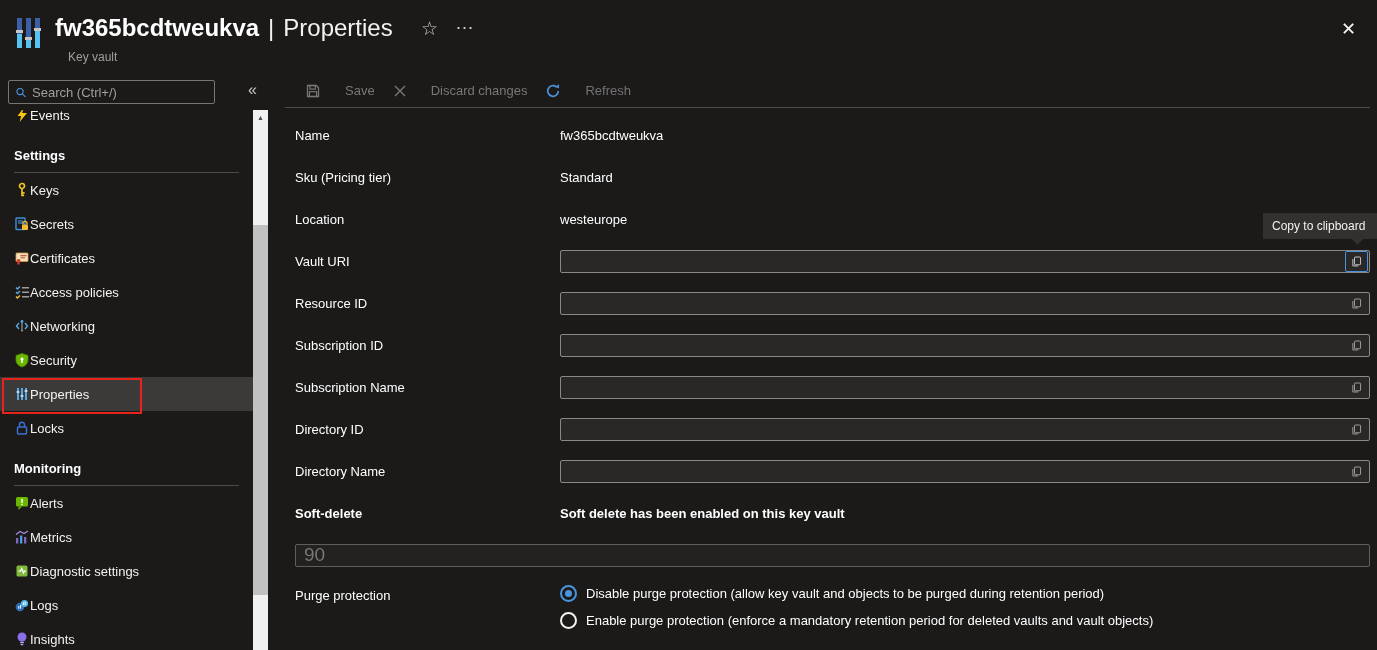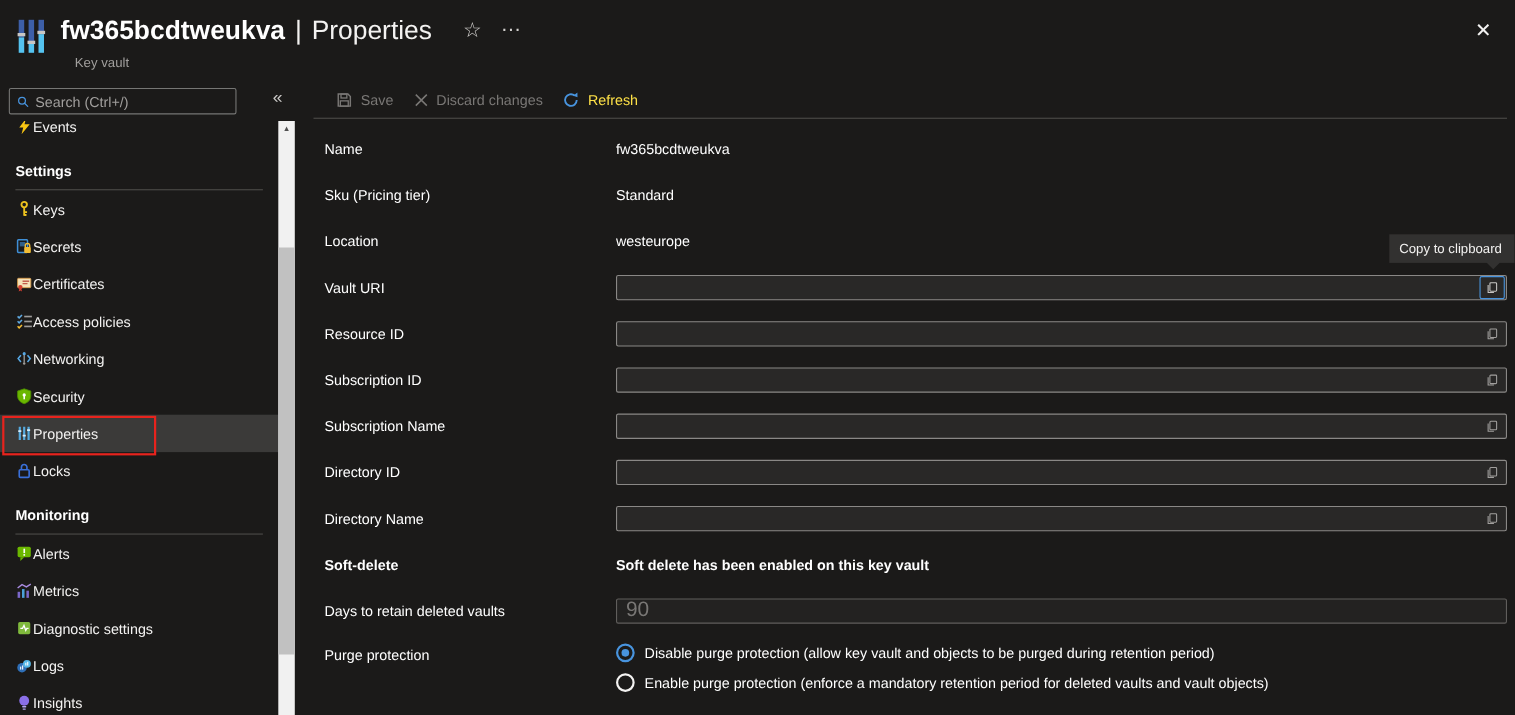--- a/index.html
+++ b/index.html
@@ -38,23 +38,23 @@
   .scrollbar { position:absolute; left:253px; top:110px; width:15px; bottom:0; background:#f1f1f1; }
   .sb-arrow { height:15px; display:flex; align-items:center; justify-content:center; color:#505050; font-size:7px; cursor:pointer; }
   .sb-thumb { position:absolute; left:0; right:0; top:115px; height:370px; background:#c1c1c1; cursor:grab; }
 
   
   .annotation { position:absolute; left:2px; top:378px; width:140px; height:36px; border:2px solid #e8231d; z-index:5; pointer-events:none; }
 
   
   .toolbar { position:absolute; left:285px; top:78px; right:7px; height:30px;
     border-bottom:1px solid #4d4b49; display:flex; align-items:center; gap:18px; padding:0 0 4px 20px; }
-  .tb-btn { display:flex; align-items:center; gap:7px; cursor:pointer; }
+  .tb-btn { display:flex; align-items:center; gap:24px; cursor:pointer; }
   .tb-btn.disabled { color:#797775; cursor:default; }
-  .tb-btn.enabled { color:#fde047; }
+  .tb-btn.enabled { color:#737373; }
 
   
   .form { position:absolute; left:295px; top:114px; right:7px; }
   .frow { display:flex; align-items:center; height:42px; }
   .frow .lbl { width:265px; flex:none; color:#ffffff; }
   .frow .val { color:#ffffff; }
   .frow.boldrow .lbl, .frow.boldrow .val { font-weight:700; }
   .copyfield { flex:1; height:23px; border:1px solid #8a8886; border-radius:2px; background:#292827; position:relative; cursor:text; }
   .copybtn { position:absolute; right:1px; top:0px; width:23px; height:21px; display:flex; align-items:center; justify-content:center; cursor:pointer; border:1px solid transparent; border-radius:2px; }
   .copybtn.focused { border:1px solid #4894de; }
@@ -367,21 +367,20 @@
       </div>
     </div>
   </div>
 
   <div class="frow boldrow">
     <span class="lbl">Soft-delete</span>
     <span class="val">Soft delete has been enabled on this key vault</span>
   </div>
 
   <div class="frow">
-    <span class="lbl">Days to retain deleted vaults</span>
     <input class="dis-input" type="text" disabled="" value="90" style="">
   </div>
 
   <div class="frow tall">
     <span class="lbl">Purge protection</span>
     <div class="radio-group">
       <div class="radio-row">
         <span class="radio on"></span>
         <span>Disable purge protection (allow key vault and objects to be purged during retention period)</span>
       </div>

